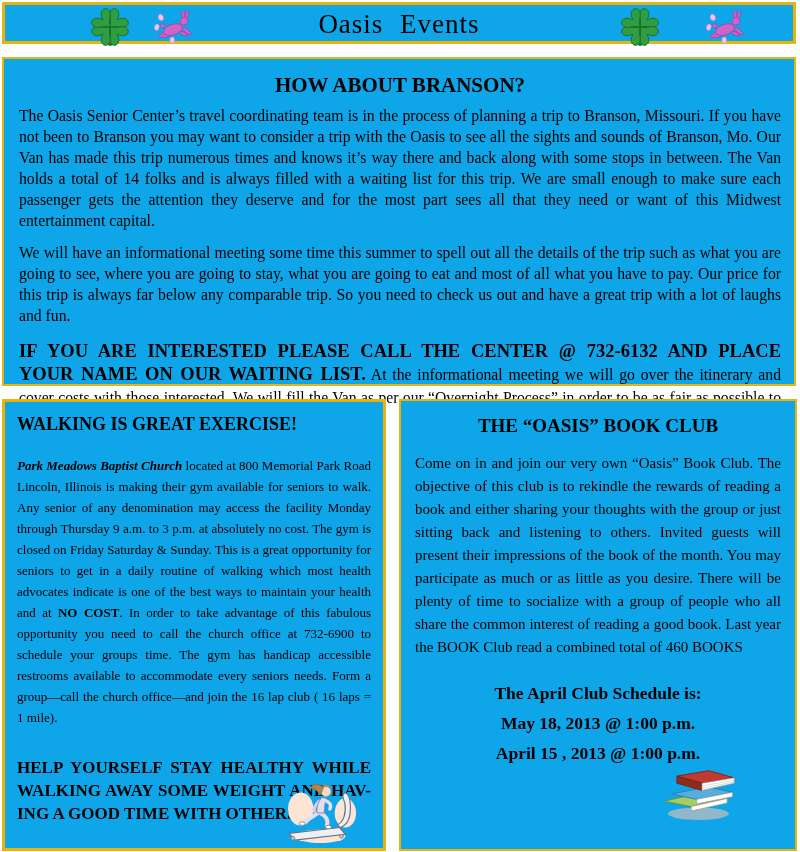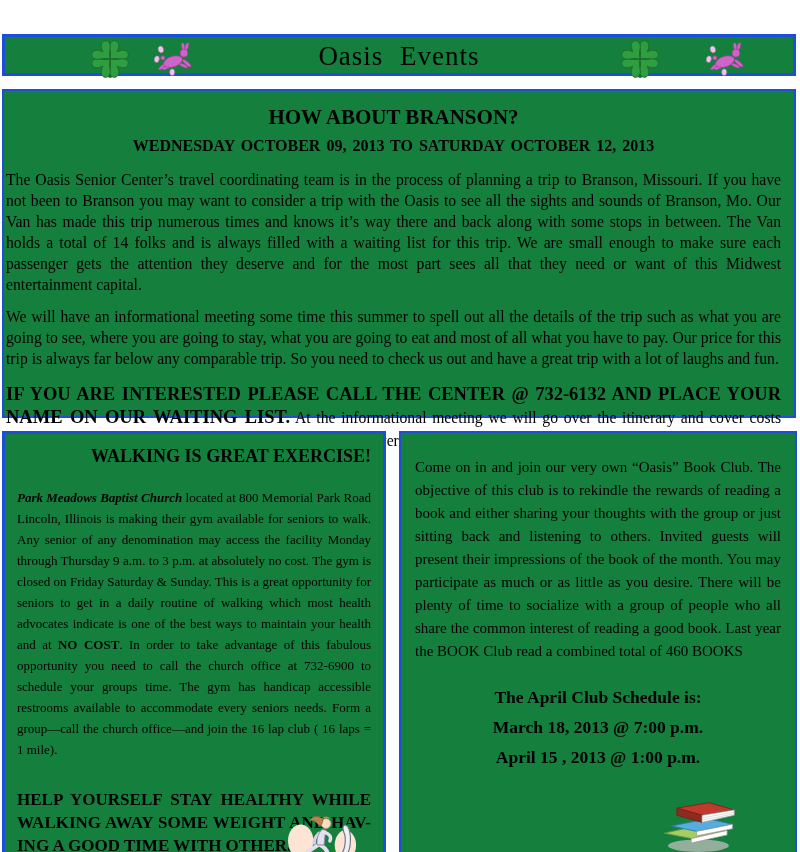--- a/index.html
+++ b/index.html
@@ -1,38 +1,38 @@
 <!DOCTYPE html>
 <html><head>
 <meta charset="utf-8">
 <style>
   html,body{margin:0;padding:0;background:#fff;}
   .page{position:relative;width:800px;height:852px;background:#ffffff;overflow:hidden;
         font-family:"Liberation Serif","DejaVu Serif",serif;color:#000;}
-  .frame{position:absolute;box-sizing:border-box;background:#15803d;border:2px solid #1d4ed8;margin-top:32px;}
+  .frame{position:absolute;box-sizing:border-box;background:#0ea5e9;border:2px solid #eab308;}
 
   
   .header-box{left:2px;top:2px;width:794px;height:42px;border-width:3px;}
   .header-title{position:absolute;left:0;right:0;top:4px;text-align:center;
         font-size:27px;letter-spacing:1px;word-spacing:9px;}
   .hicon{position:absolute;top:2px;}
   .pos-clover-l{left:86px;}  .pos-bunny-l{left:144px;top:6px;}
   .pos-clover-r{left:616px;} .pos-bunny-r{left:696px;top:6px;}
 
   
-  .branson-box{left:2px;top:57px;width:794px;height:329px;padding:10px 13px 0 2px;}
+  .branson-box{left:2px;top:57px;width:794px;height:329px;padding:10px 13px 0 15px;}
   .branson-title{text-align:center;font-weight:bold;font-size:21px;margin:4px 0 7px 0;}
   .branson-dates{text-align:center;font-weight:bold;font-size:16px;margin:0 0 14px 0;word-spacing:2px;}
   .bpara{font-size:15.7px;line-height:21px;text-align:justify;margin:0 0 11px 0;}
   .bpara3{font-size:15.7px;line-height:23px;text-align:justify;margin-top:14px;}
   .bpara3 .lead{font-weight:bold;font-size:18.5px;word-spacing:1px;}
 
   
   .walking-box{left:2px;top:399px;width:384px;height:452px;border-width:3px;padding:8px 12px;}
-  .walking-title{text-align:right;font-weight:bold;font-size:18px;margin:4px 0 20px 0;}
+  .walking-title{text-align:left;font-weight:bold;font-size:18px;margin:4px 0 20px 0;}
   .wpara{font-size:13px;line-height:21px;text-align:justify;}
   .wpara .lead{font-weight:bold;font-style:italic;}
   .wpara .strong{font-weight:bold;}
   .walking-closing{font-size:17px;line-height:23px;font-weight:bold;text-align:justify;margin-top:28px;}
 
   .bookclub-box{left:399px;top:399px;width:398px;height:452px;padding:8px 14px;}
   .bookclub-title{text-align:center;font-weight:bold;font-size:19px;margin:6px 0 7px 0;}
   .kpara{font-size:15px;line-height:23px;text-align:justify;}
   .schedule{margin-top:24px;text-align:center;font-weight:bold;font-size:17.5px;}
   .schedule div{margin-bottom:9px;}
@@ -99,21 +99,20 @@
         <ellipse cx="17" cy="30" rx="6" ry="2" transform="rotate(-20 17 30)"></ellipse>
         <circle cx="12.5" cy="18.5" r="2.6"></circle>
         <ellipse cx="25" cy="23" rx="12" ry="6.5" transform="rotate(-18 25 23)"></ellipse>
         <circle cx="38.5" cy="12.5" r="4.8"></circle>
       </g>
     </svg>
   </div>
 
   <div class="frame branson-box">
     <div class="branson-title">HOW ABOUT BRANSON?</div>
-    <div class="branson-dates">WEDNESDAY OCTOBER 09, 2013 TO SATURDAY OCTOBER 12, 2013</div>
     <p class="bpara">The Oasis Senior Center’s travel coordinating team is in the process of planning a trip to Branson, Missouri. If you have not been to Branson you may want to consider a trip with the Oasis to see all the sights and sounds of Branson, Mo. Our Van has made this trip numerous times and knows it’s way there and back along with some stops in between. The Van holds a total of 14 folks and is always filled with a waiting list for this trip. We are small enough to make sure each passenger gets the attention they deserve and for the most part sees all that they need or want of this Midwest entertainment capital.</p>
     <p class="bpara">We will have an informational meeting some time this summer to spell out all the details of the trip such as what you are going to see, where you are going to stay, what you are going to eat and most of all what you have to pay. Our price for this trip is always far below any comparable trip. So you need to check us out and have a great trip with a lot of laughs and fun.</p>
     <p class="bpara3"><span class="lead">IF YOU ARE INTERESTED PLEASE CALL THE CENTER @ 732-6132 AND PLACE YOUR NAME ON OUR WAITING LIST.</span><span> At the informational meeting we will go over the itinerary and cover costs with those interested. We will fill the Van as per our “Overnight Process” in order to be as fair as possible to all our members. Give us a call for a good time!</span></p>
   </div>
 
   <div class="frame walking-box">
     <div class="walking-title">WALKING IS GREAT EXERCISE!</div>
     <p class="wpara"><span class="lead">Park Meadows Baptist Church</span><span> located at 800 Memorial Park Road Lincoln, Illinois is making their gym available for seniors to walk. Any senior of any denomination may access the facility Monday through Thursday 9 a.m. to 3 p.m. at absolutely no cost. The gym is closed on Friday Saturday &amp; Sunday. This is a great opportunity for seniors to get in a daily routine of walking which most health advocates indicate is one of the best ways to maintain your health and at </span><span class="strong">NO COST</span><span>. In order to take advantage of this fabulous opportunity you need to call the church office at 732-6900 to schedule your groups time. The gym has handicap accessible restrooms available to accommodate every seniors needs. Form a group—call the church office—and join the 16 lap club ( 16 laps = 1 mile).</span></p>
     <p class="walking-closing">HELP YOURSELF STAY HEALTHY WHILE WALKING AWAY SOME WEIGHT AND HAV-ING A GOOD TIME WITH OTHERS!!</p>
     <svg class="clipart treadmill-art" width="82" height="70" viewBox="0 0 84 72">
@@ -133,24 +132,25 @@
       <ellipse cx="19.5" cy="49" rx="3" ry="1.8" fill="#fff" stroke="#777" stroke-width="0.8"></ellipse>
       <path d="M40,22 C36,26 34,32 35,38 L42,38 C43,31 43,26 44,23 Z" fill="#e4def0" stroke="#8d84a6" stroke-width="1"></path>
       <path d="M43,25 C48,27 50,30 48,34" stroke="#e4def0" stroke-width="3.5" fill="none" stroke-linecap="round"></path>
       <circle cx="44" cy="16" r="5" fill="#f8dcc4" stroke="#c9a27e" stroke-width="1"></circle>
       <path d="M41,12 C37,7 30,8 27,13 C31,12 34,14 36,17 C38,19 40,18 41,12 Z" fill="#b5854f" stroke="#8f6336" stroke-width="0.8"></path>
       <path d="M39,12 C40,8 47,7 49,12 C47,10 42,10 39,12 Z" fill="#b5854f"></path>
     </svg>
   </div>
 
   <div class="frame bookclub-box">
+    <div class="bookclub-title">THE “OASIS” BOOK CLUB</div>
     <p class="kpara">Come on in and join our very own “Oasis” Book Club. The objective of this club is to rekindle the rewards of reading a book and either sharing your thoughts with the group or just sitting back and listening to others. Invited guests will present their impressions of the book of the month. You may participate as much or as little as you desire. There will be plenty of time to socialize with a group of people who all share the common interest of reading a good book. Last year the BOOK Club read a combined total of 460 BOOKS</p>
     <div class="schedule">
       <div>The April Club Schedule is:</div>
-      <div>March 18, 2013 @ 7:00 p.m.</div>
+      <div>May 18, 2013 @ 1:00 p.m.</div>
       <div>April 15 , 2013 @ 1:00 p.m.</div>
     </div>
     <svg class="clipart books-art" width="86" height="58" viewBox="0 0 96 64">
       <ellipse cx="44" cy="54" rx="34" ry="7" fill="#bdbdbd" opacity="0.75"></ellipse>
       <polygon points="6,40 46,31 76,37 36,46" fill="#a6cd62" stroke="#6d9437" stroke-width="1"></polygon>
       <polygon points="36,46 76,37 76,42 36,51" fill="#ffffff" stroke="#9a9a9a" stroke-width="0.8"></polygon>
       <polygon points="14,32 54,24 82,30 42,38" fill="#57aede" stroke="#2b7cb0" stroke-width="1"></polygon>
       <polygon points="42,38 82,30 82,35 42,43" fill="#ffffff" stroke="#9a9a9a" stroke-width="0.8"></polygon>
       <polygon points="20,12 56,6 84,14 48,20" fill="#c13a2e" stroke="#801f16" stroke-width="1"></polygon>
       <polygon points="20,12 48,20 48,28 20,20" fill="#8d2b20" stroke="#801f16" stroke-width="1"></polygon>

